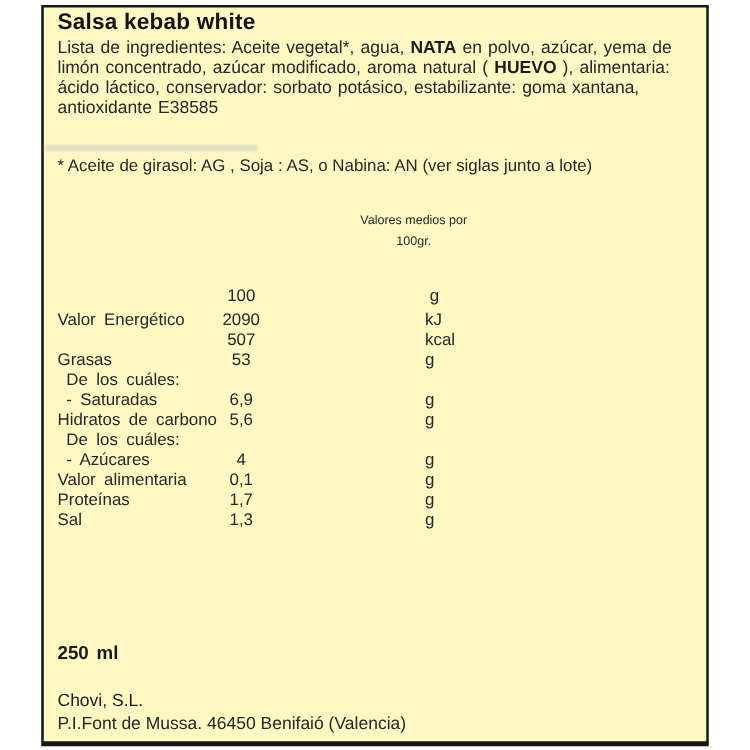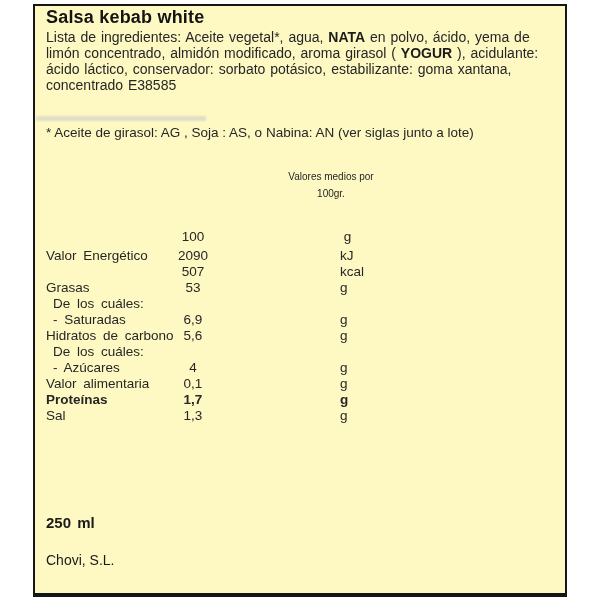--- a/index.html
+++ b/index.html
@@ -125,24 +125,24 @@
 </style>
 </head>
 <body>
 
 <div class="stage">
   <div class="box">
 
     <div class="title">Salsa kebab white</div>
 
     <div class="ingredients" id="ingredients">
-        <div class="ing-line"><span>Lista de ingredientes: Aceite vegetal*, agua, </span><b>NATA</b><span> en polvo, ácido, yema de</span></div>
-        <div class="ing-line"><span>limón concentrado, almidón modificado, aroma girasol ( </span><b>YOGUR</b><span> ), acidulante:</span></div>
+        <div class="ing-line"><span>Lista de ingredientes: Aceite vegetal*, agua, </span><b>NATA</b><span> en polvo, azúcar, yema de</span></div>
+        <div class="ing-line"><span>limón concentrado, azúcar modificado, aroma natural ( </span><b>HUEVO</b><span> ), alimentaria:</span></div>
         <div class="ing-line"><span>ácido láctico, conservador: sorbato potásico, estabilizante: goma xantana,</span></div>
-        <div class="ing-line"><span>concentrado E38585</span></div>
+        <div class="ing-line"><span>antioxidante E38585</span></div>
       </div>
 
     <div class="smudge"></div>
 
     <div class="footnote">* Aceite de girasol: AG , Soja : AS, o Nabina: AN (ver siglas junto a lote)</div>
 
     <div class="nut-heading">
       <div>Valores medios por</div>
       <div>100gr.</div>
     </div>
@@ -155,22 +155,23 @@
     <div id="nutrition-rows">
         <div class="nrow" style="top: 242px;"><span class="lbl">Valor Energético</span><span class="num">2090</span><span class="unit">kJ</span></div>
         <div class="nrow" style="top: 258px;"><span class="lbl"></span><span class="num">507</span><span class="unit">kcal</span></div>
         <div class="nrow" style="top: 274px;"><span class="lbl">Grasas</span><span class="num">53</span><span class="unit">g</span></div>
         <div class="nrow ind1" style="top: 290px;"><span class="lbl">De los cuáles:</span></div>
         <div class="nrow ind1" style="top: 306px;"><span class="lbl">- Saturadas</span><span class="num">6,9</span><span class="unit">g</span></div>
         <div class="nrow" style="top: 322px;"><span class="lbl">Hidratos de carbono</span><span class="num">5,6</span><span class="unit">g</span></div>
         <div class="nrow ind1" style="top: 338px;"><span class="lbl">De los cuáles:</span></div>
         <div class="nrow ind1" style="top: 354px;"><span class="lbl">- Azúcares</span><span class="num">4</span><span class="unit">g</span></div>
         <div class="nrow" style="top: 370px;"><span class="lbl">Valor alimentaria</span><span class="num">0,1</span><span class="unit">g</span></div>
-        <div class="nrow" style="top: 386px; font-weight: bold;"><span class="lbl">Proteínas</span><span class="num">1,7</span><span class="unit">g</span></div>
+        <div class="nrow" style="top: 386px;"><span class="lbl">Proteínas</span><span class="num">1,7</span><span class="unit">g</span></div>
         <div class="nrow" style="top: 402px;"><span class="lbl">Sal</span><span class="num">1,3</span><span class="unit">g</span></div>
       </div>
 
     <div class="netqty">250 ml</div>
 
     <div class="mfr">Chovi, S.L.</div>
 
+    <div class="addr">P.I.Font de Mussa. 46450 Benifaió (Valencia)</div>
   </div>
 </div>
 
 </body></html>

